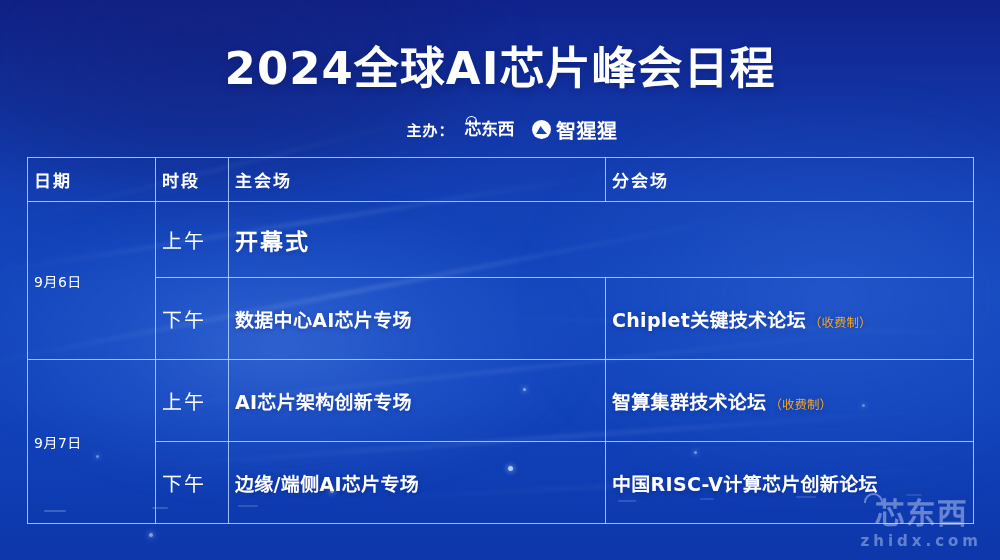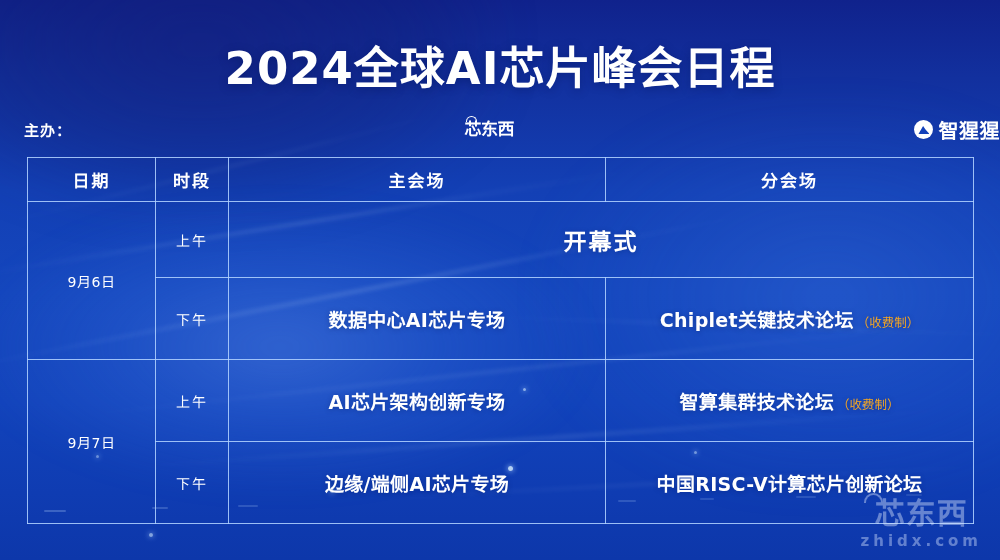--- a/index.html
+++ b/index.html
@@ -142,22 +142,22 @@
     letter-spacing: 1px;
     color: #ffffff;
     text-shadow: 0 2px 10px rgba(0, 20, 90, 0.45);
     white-space: nowrap;
   }
 
   .organizer {
     margin-top: 18px;
     display: flex;
     align-items: center;
-    justify-content: space-between;
-    gap: 24px;
+    justify-content: center;
+    gap: 10px;
     color: #ffffff;
     padding-left: 24px;
   }
   .org-label {
     font-size: 15px;
     font-weight: 600;
     letter-spacing: 1px;
     color: #ffffff;
   }
   .logo-block {
@@ -215,21 +215,21 @@
     z-index: 5;
   }
   table.schedule {
     width: 100%;
     height: 100%;
     border-collapse: collapse;
     table-layout: fixed;
   }
   table.schedule td, table.schedule th {
     border: 1.5px solid rgba(176,210,255,0.88);
-    text-align: center;
+    text-align: left;
     vertical-align: middle;
     color: #ffffff;
     background: transparent;
     padding: 0 6px;
   }
   
   col.c-date  { width: 128px; }
   col.c-slot  { width: 73px; }
   col.c-main  { width: 377px; }
   col.c-sub   { width: 368px; }
@@ -242,21 +242,21 @@
     letter-spacing: 2px;
   }
 
   td.date-cell {
     font-size: 14px;
     font-weight: 400;
     color: #ffffff;
     letter-spacing: 0.5px;
   }
   td.slot-cell {
-    font-size: 14px;
+    font-size: 20px;
     font-weight: 400;
     color: #dbe9ff;
     letter-spacing: 2px;
   }
   td.session-cell {
     font-size: 19px;
     font-weight: 700;
     letter-spacing: 0.3px;
     color: #ffffff;
     text-shadow: 0 1px 5px rgba(0,25,95,0.35);

